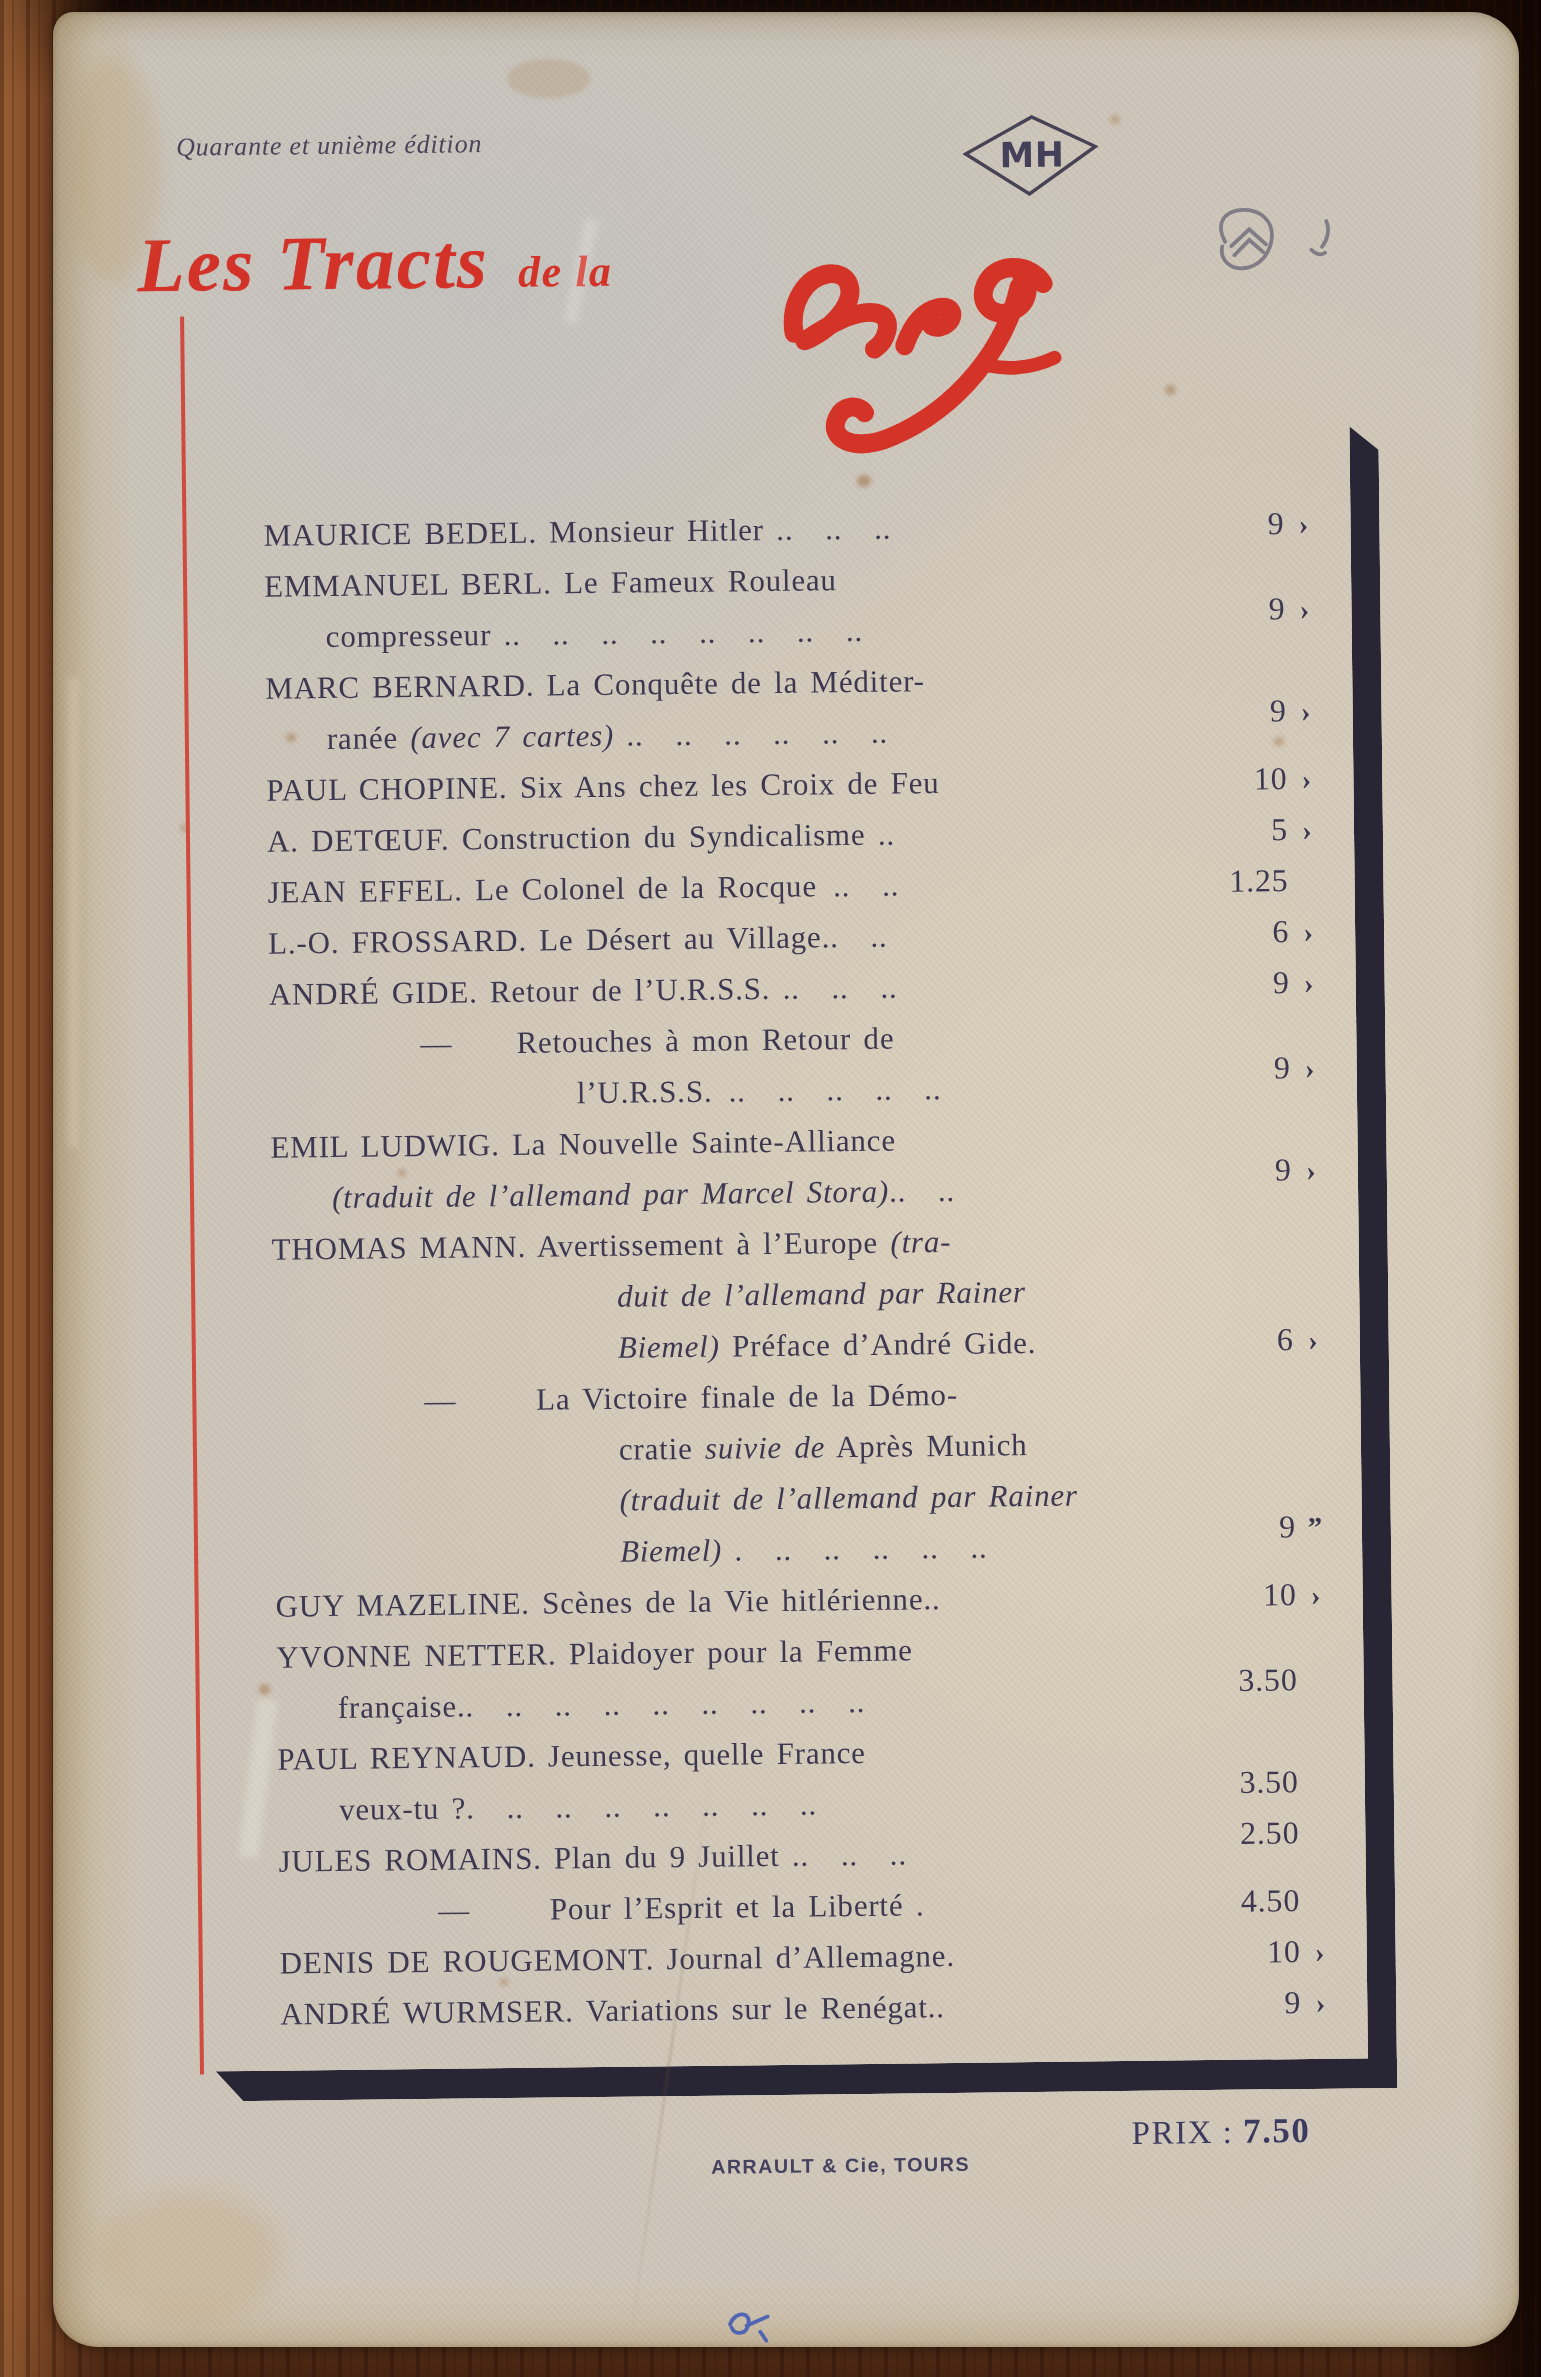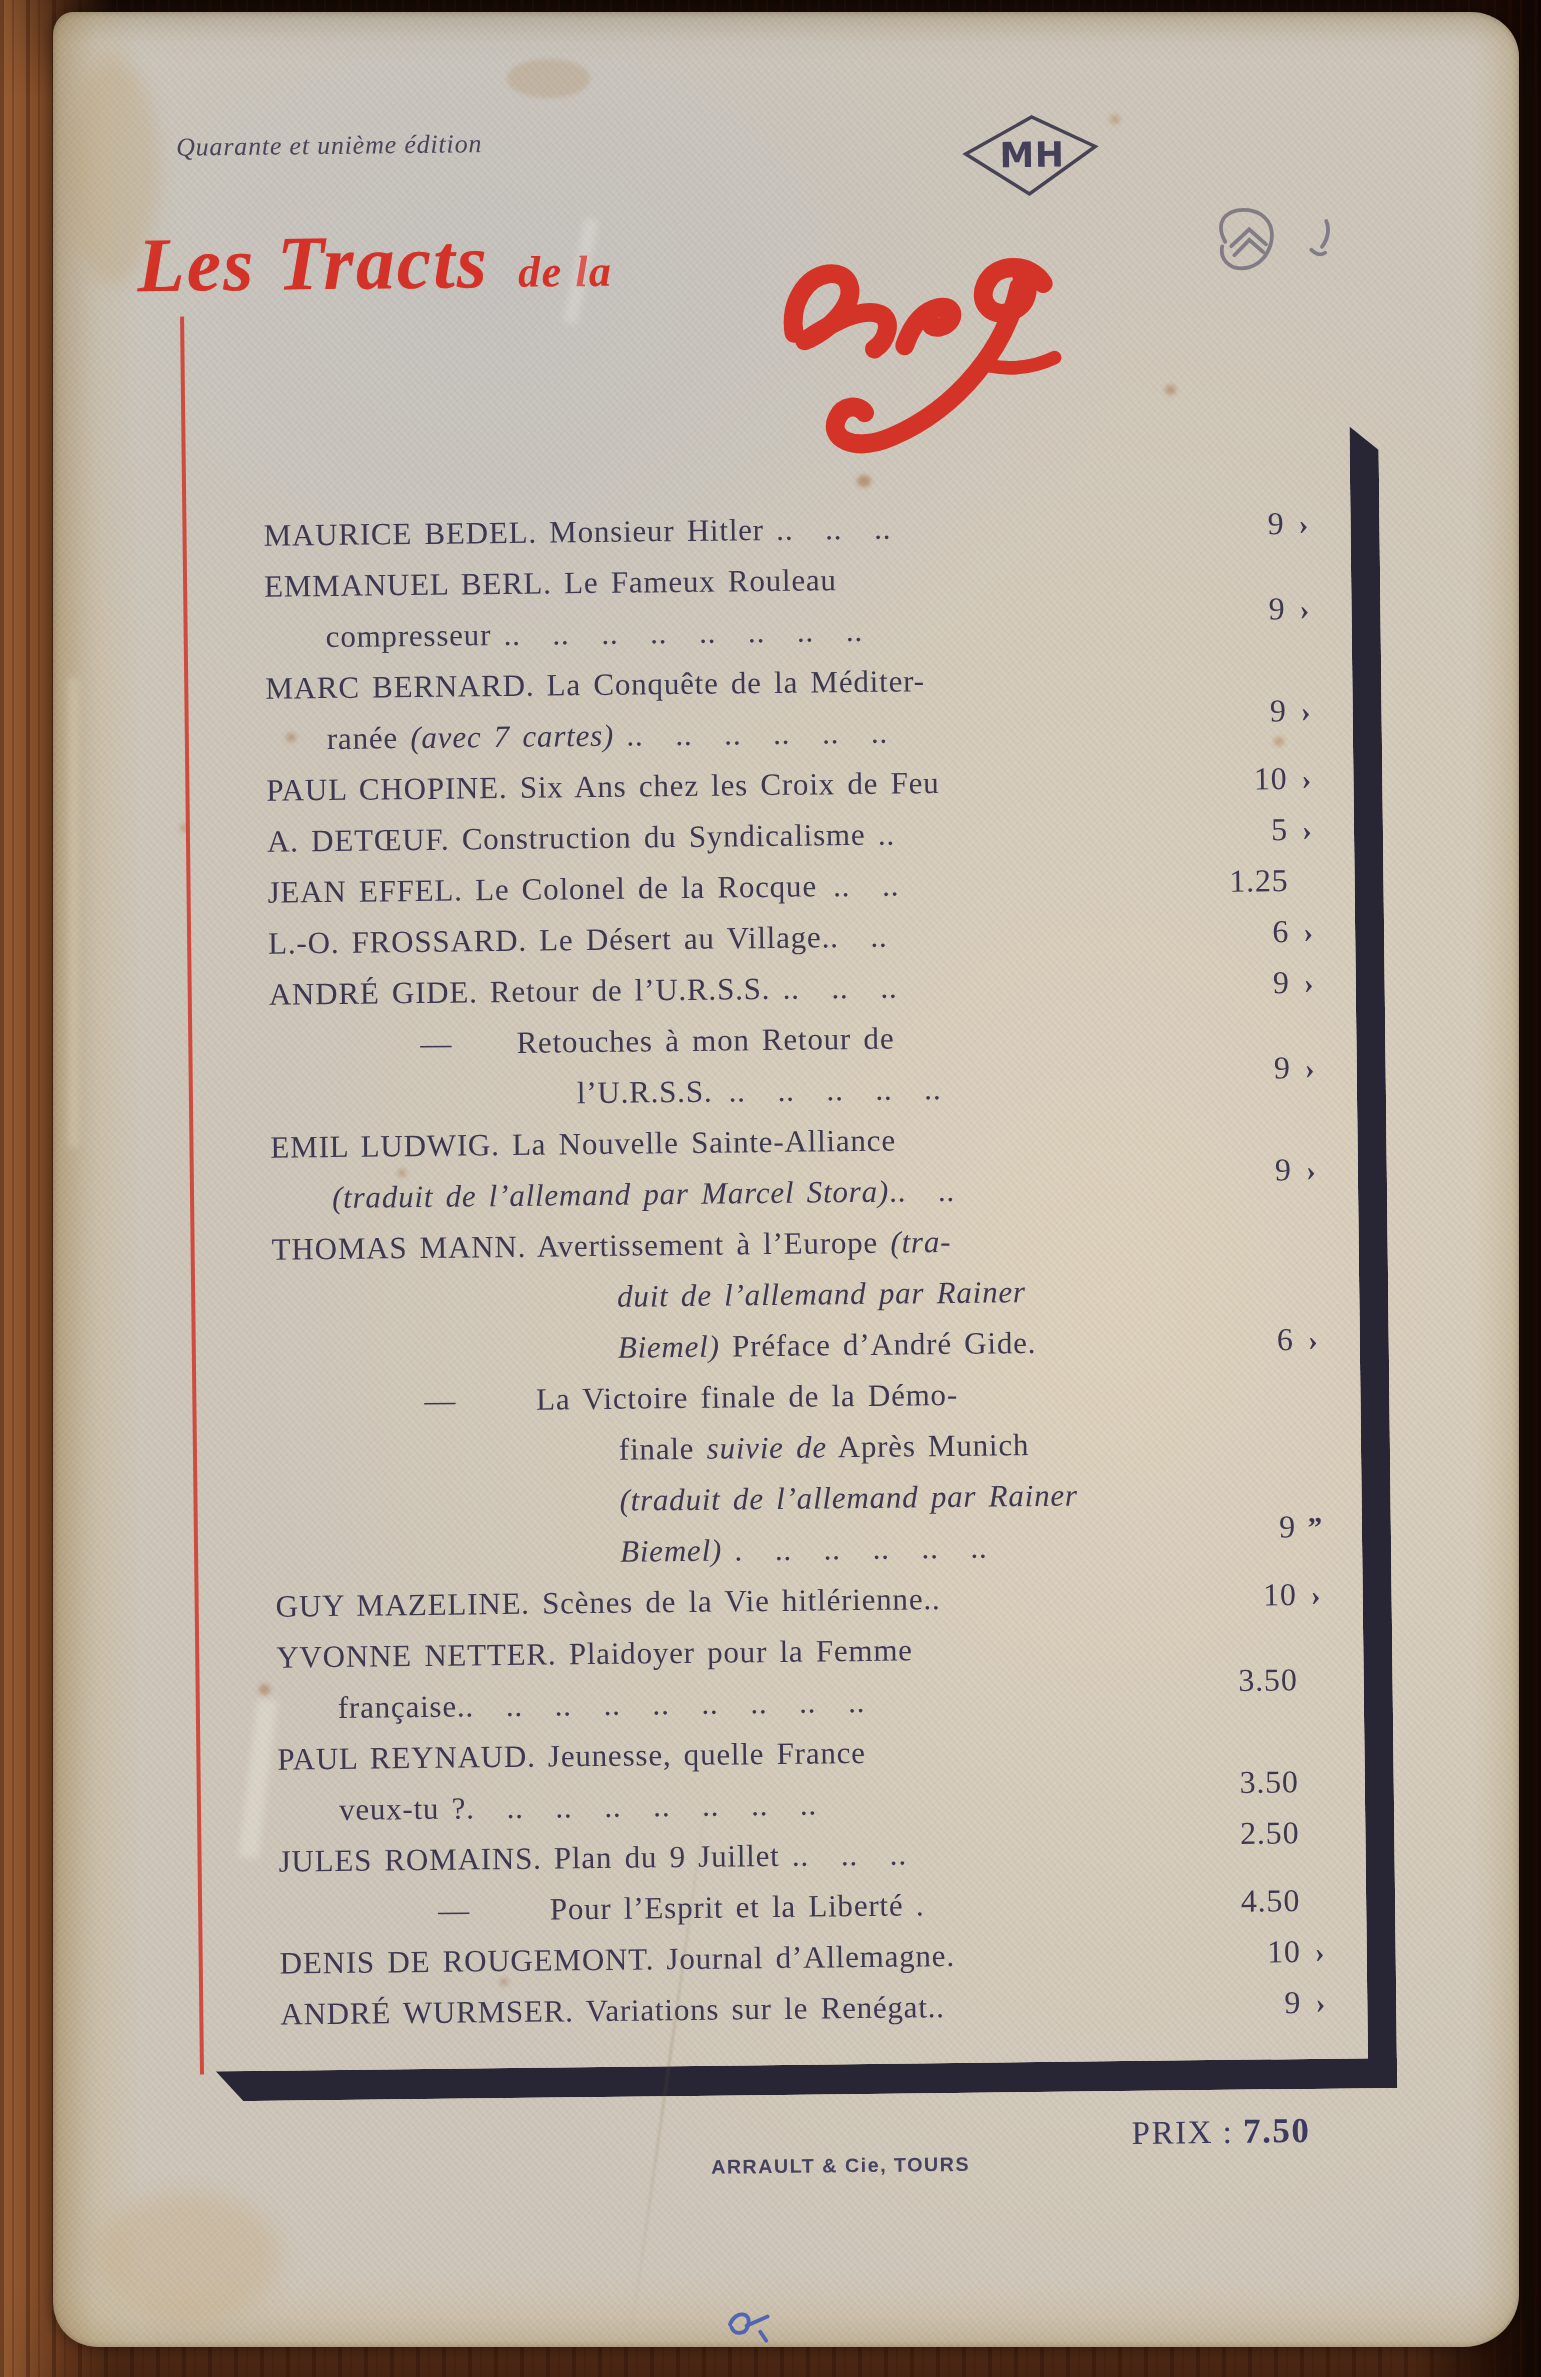--- a/index.html
+++ b/index.html
@@ -218,21 +218,21 @@
             <span class="ltext" style="padding-left: 345px;"><span class="it">Biemel)</span><span> Préface d’André Gide.</span></span>
             <span class="pnum">6</span>
             <span class="psym">›</span>
           </div>
           <div class="line">
             <span class="ltext" style="padding-left: 151px;"><span>—   La Victoire finale de la Démo-</span></span>
             <span class="pnum"></span>
             <span class="psym"></span>
           </div>
           <div class="line">
-            <span class="ltext" style="padding-left: 345px;"><span>finale </span><span class="it">suivie de</span><span> Après Munich</span></span>
+            <span class="ltext" style="padding-left: 345px;"><span>cratie </span><span class="it">suivie de</span><span> Après Munich</span></span>
             <span class="pnum"></span>
             <span class="psym"></span>
           </div>
           <div class="line">
             <span class="ltext" style="padding-left: 345px;"><span class="it">(traduit de l’allemand par Rainer</span></span>
             <span class="pnum"></span>
             <span class="psym"></span>
           </div>
           <div class="line">
             <span class="ltext" style="padding-left: 345px;"><span class="it">Biemel)</span><span> . .. .. .. .. ..</span></span>

